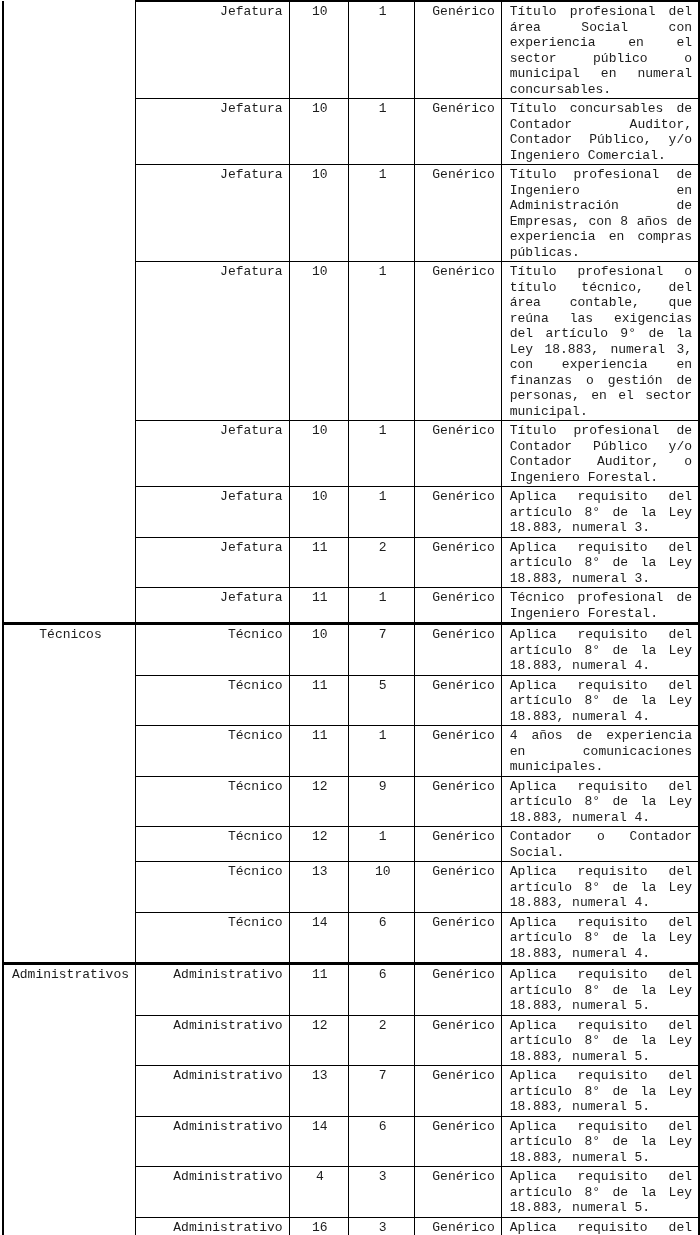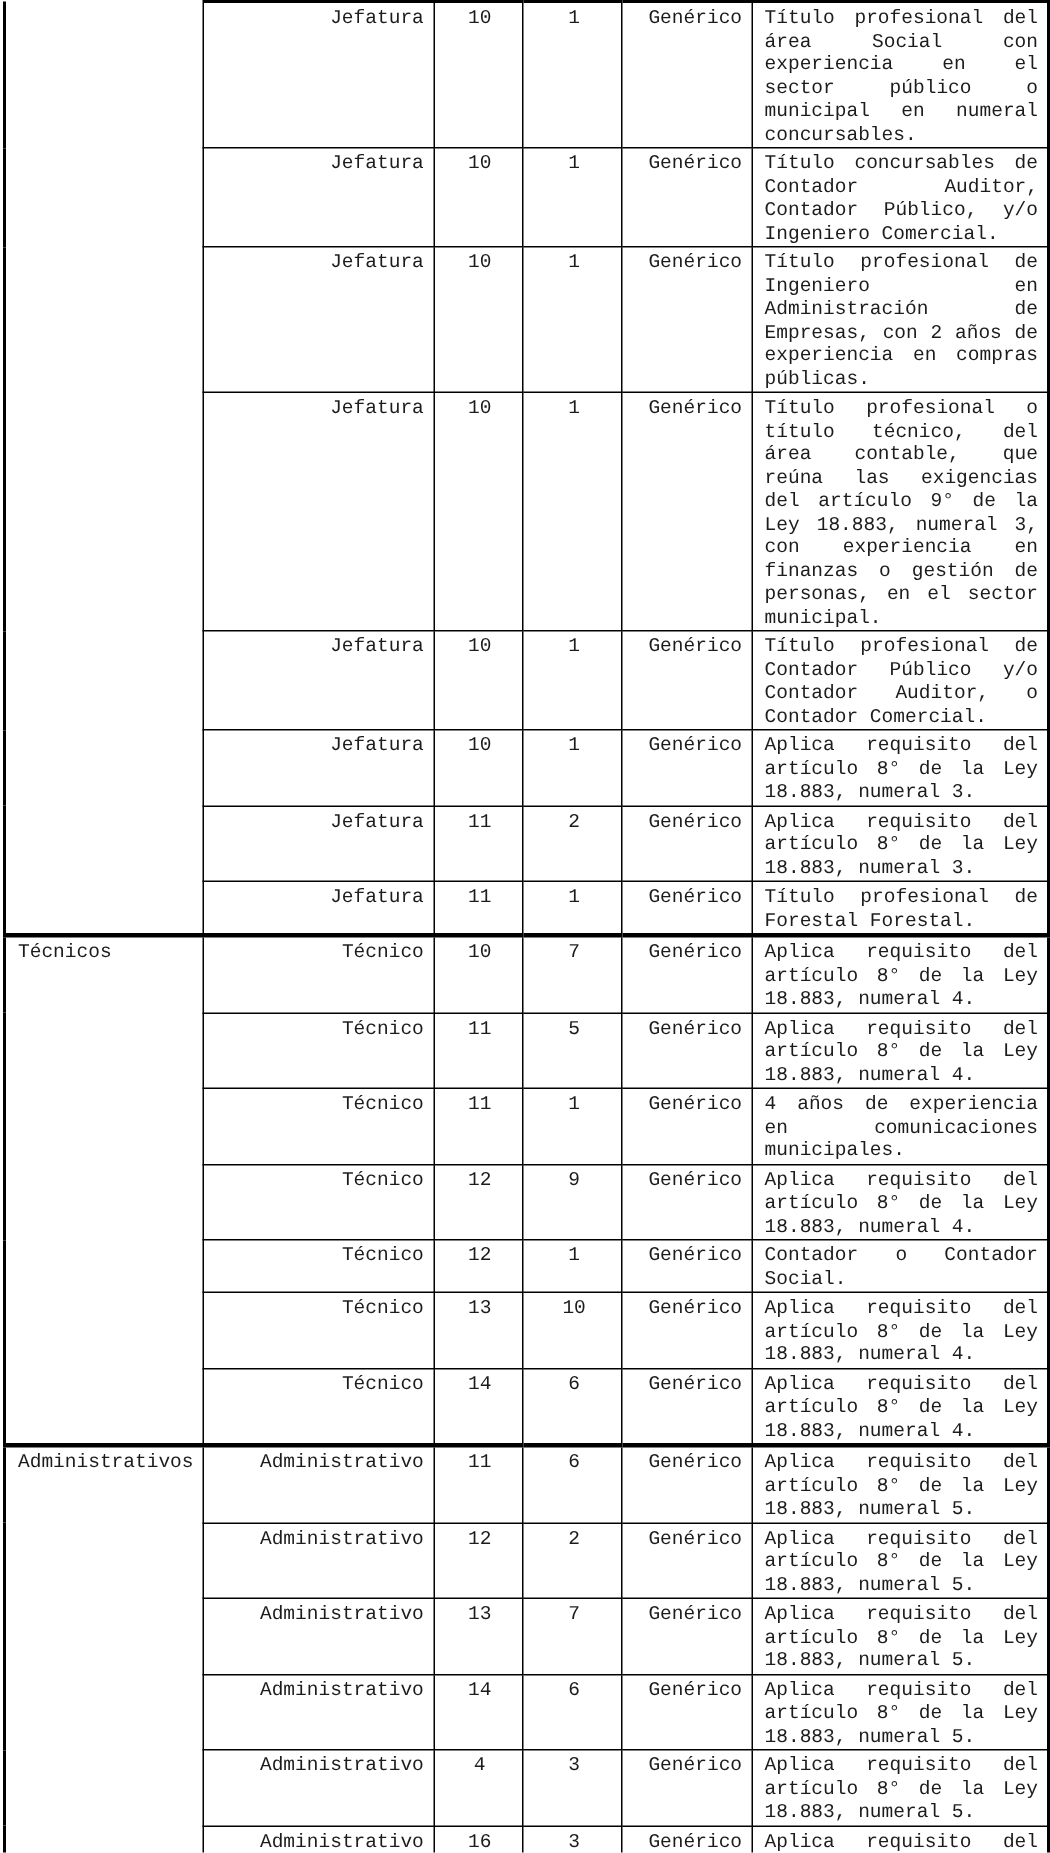--- a/index.html
+++ b/index.html
@@ -23,21 +23,21 @@
     border-top: none;
   }
   table.doc-table td {
     border: 1px solid #000;
     vertical-align: top;
     font-size: 13px;
     line-height: 15.5px;
     padding: 2px 6px 1px 8px;
     word-spacing: normal;
   }
-  td.c-cat   { width: 115px; text-align: left; }
+  td.c-cat   { width: 115px; text-align: center; }
   td.c-cargo { width: 144px; text-align: right; }
   td.c-grado { width: 50px; text-align: center; padding: 2px 2px 1px; }
   td.c-cant  { width: 58px; text-align: center; padding: 2px 2px 1px; }
   td.c-cal   { width: 73px; text-align: right; padding: 2px 2px 1px; }
   td.c-req   { width: 196px; text-align: justify; padding: 2px 7px 1px 5px; }
   
   tr.first-row > td { border-top: 2px solid #000; }
   tr.first-row > td.no-top { border-top: 0; }
   
   tr.section-start > td { border-top: 3px solid #000; }
@@ -61,56 +61,56 @@
     <td class="c-grado">10</td>
     <td class="c-cant">1</td>
     <td class="c-cal">Genérico</td>
     <td class="c-req">Título concursables de Contador Auditor, Contador Público, y/o Ingeniero Comercial.</td>
   </tr>
         <tr>
     <td class="c-cargo">Jefatura</td>
     <td class="c-grado">10</td>
     <td class="c-cant">1</td>
     <td class="c-cal">Genérico</td>
-    <td class="c-req">Título profesional de Ingeniero en Administración de Empresas, con 2 años de experiencia en compras públicas.</td>
+    <td class="c-req">Título profesional de Ingeniero en Administración de Empresas, con 8 años de experiencia en compras públicas.</td>
   </tr>
         <tr>
     <td class="c-cargo">Jefatura</td>
     <td class="c-grado">10</td>
     <td class="c-cant">1</td>
     <td class="c-cal">Genérico</td>
     <td class="c-req">Título profesional o título técnico, del área contable, que reúna las exigencias del artículo 9° de la Ley 18.883, numeral 3, con experiencia en finanzas o gestión de personas, en el sector municipal.</td>
   </tr>
         <tr>
     <td class="c-cargo">Jefatura</td>
     <td class="c-grado">10</td>
     <td class="c-cant">1</td>
     <td class="c-cal">Genérico</td>
-    <td class="c-req">Título profesional de Contador Público y/o Contador Auditor, o Contador Comercial.</td>
+    <td class="c-req">Título profesional de Contador Público y/o Contador Auditor, o Ingeniero Forestal.</td>
   </tr>
         <tr>
     <td class="c-cargo">Jefatura</td>
     <td class="c-grado">10</td>
     <td class="c-cant">1</td>
     <td class="c-cal">Genérico</td>
     <td class="c-req">Aplica requisito del artículo 8° de la Ley 18.883, numeral 3.</td>
   </tr>
         <tr>
     <td class="c-cargo">Jefatura</td>
     <td class="c-grado">11</td>
     <td class="c-cant">2</td>
     <td class="c-cal">Genérico</td>
     <td class="c-req">Aplica requisito del artículo 8° de la Ley 18.883, numeral 3.</td>
   </tr>
         <tr>
     <td class="c-cargo">Jefatura</td>
     <td class="c-grado">11</td>
     <td class="c-cant">1</td>
     <td class="c-cal">Genérico</td>
-    <td class="c-req">Título profesional de Forestal Forestal.</td>
+    <td class="c-req">Técnico profesional de Ingeniero Forestal.</td>
   </tr>
         <tr class="section-start">
     <td class="c-cat" rowspan="7">Técnicos</td>
           <td class="c-cargo">Técnico</td>
     <td class="c-grado">10</td>
     <td class="c-cant">7</td>
     <td class="c-cal">Genérico</td>
     <td class="c-req">Aplica requisito del artículo 8° de la Ley 18.883, numeral 4.</td>
   </tr>
         <tr>

